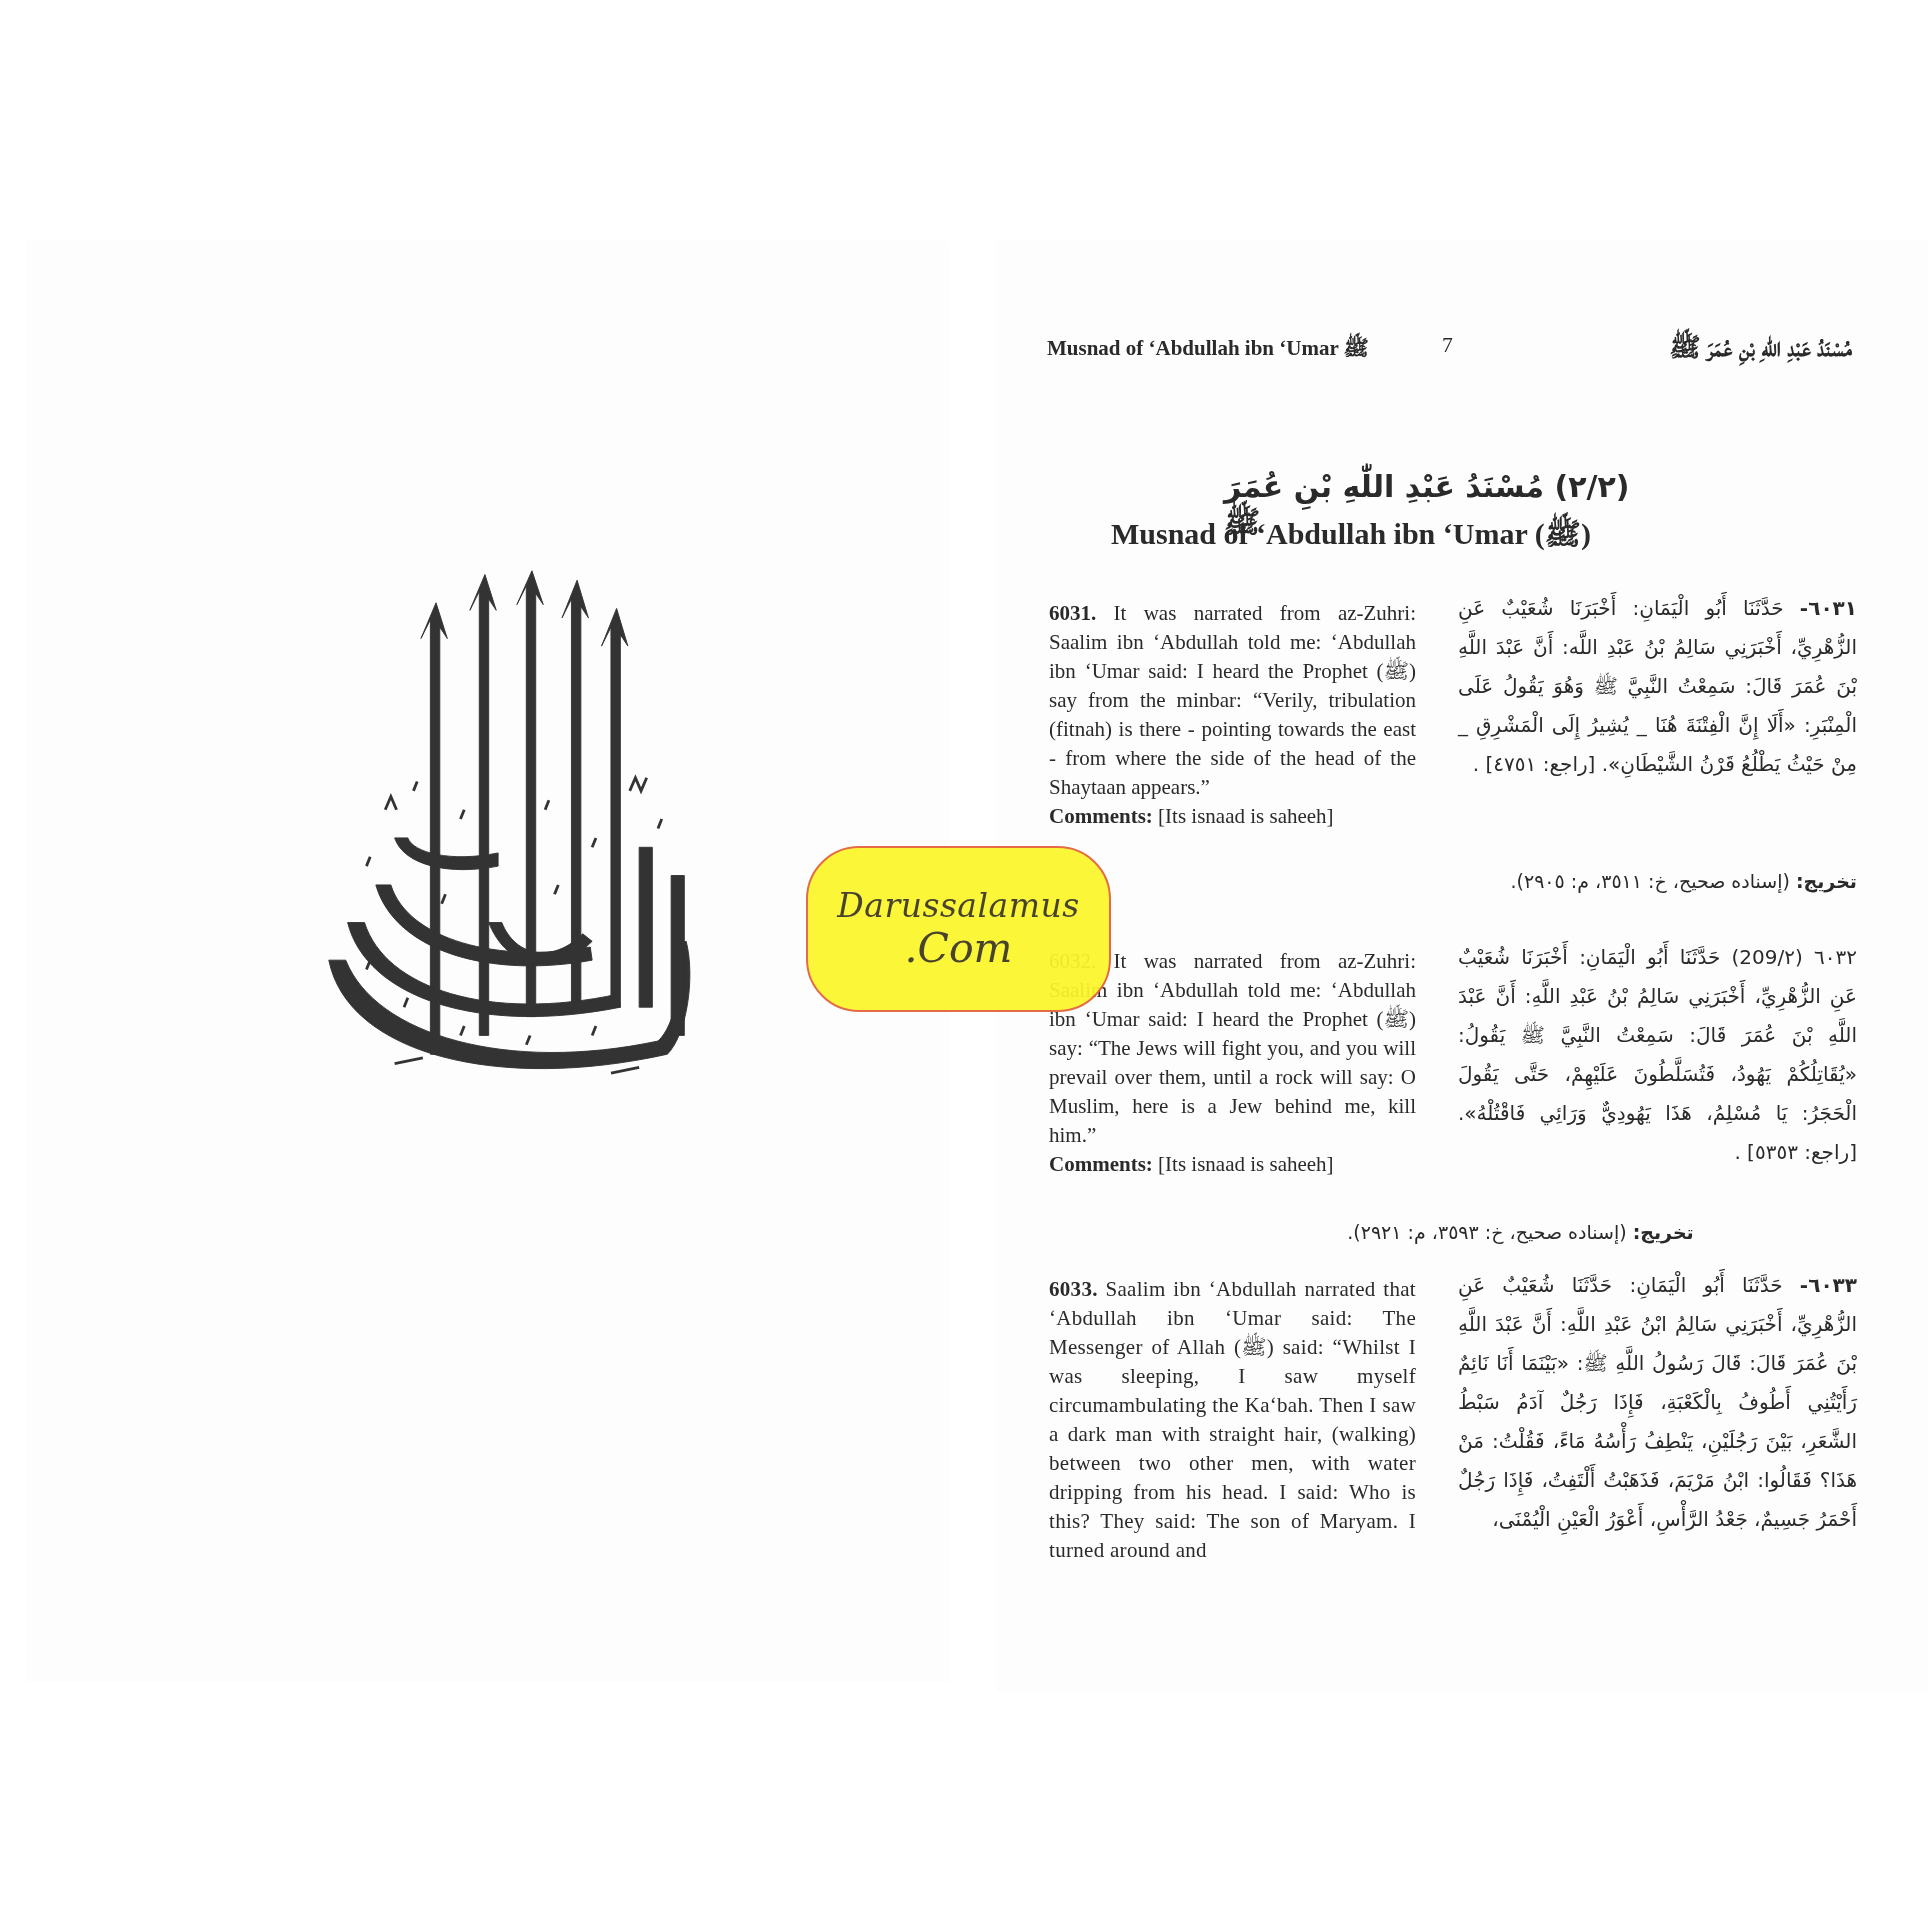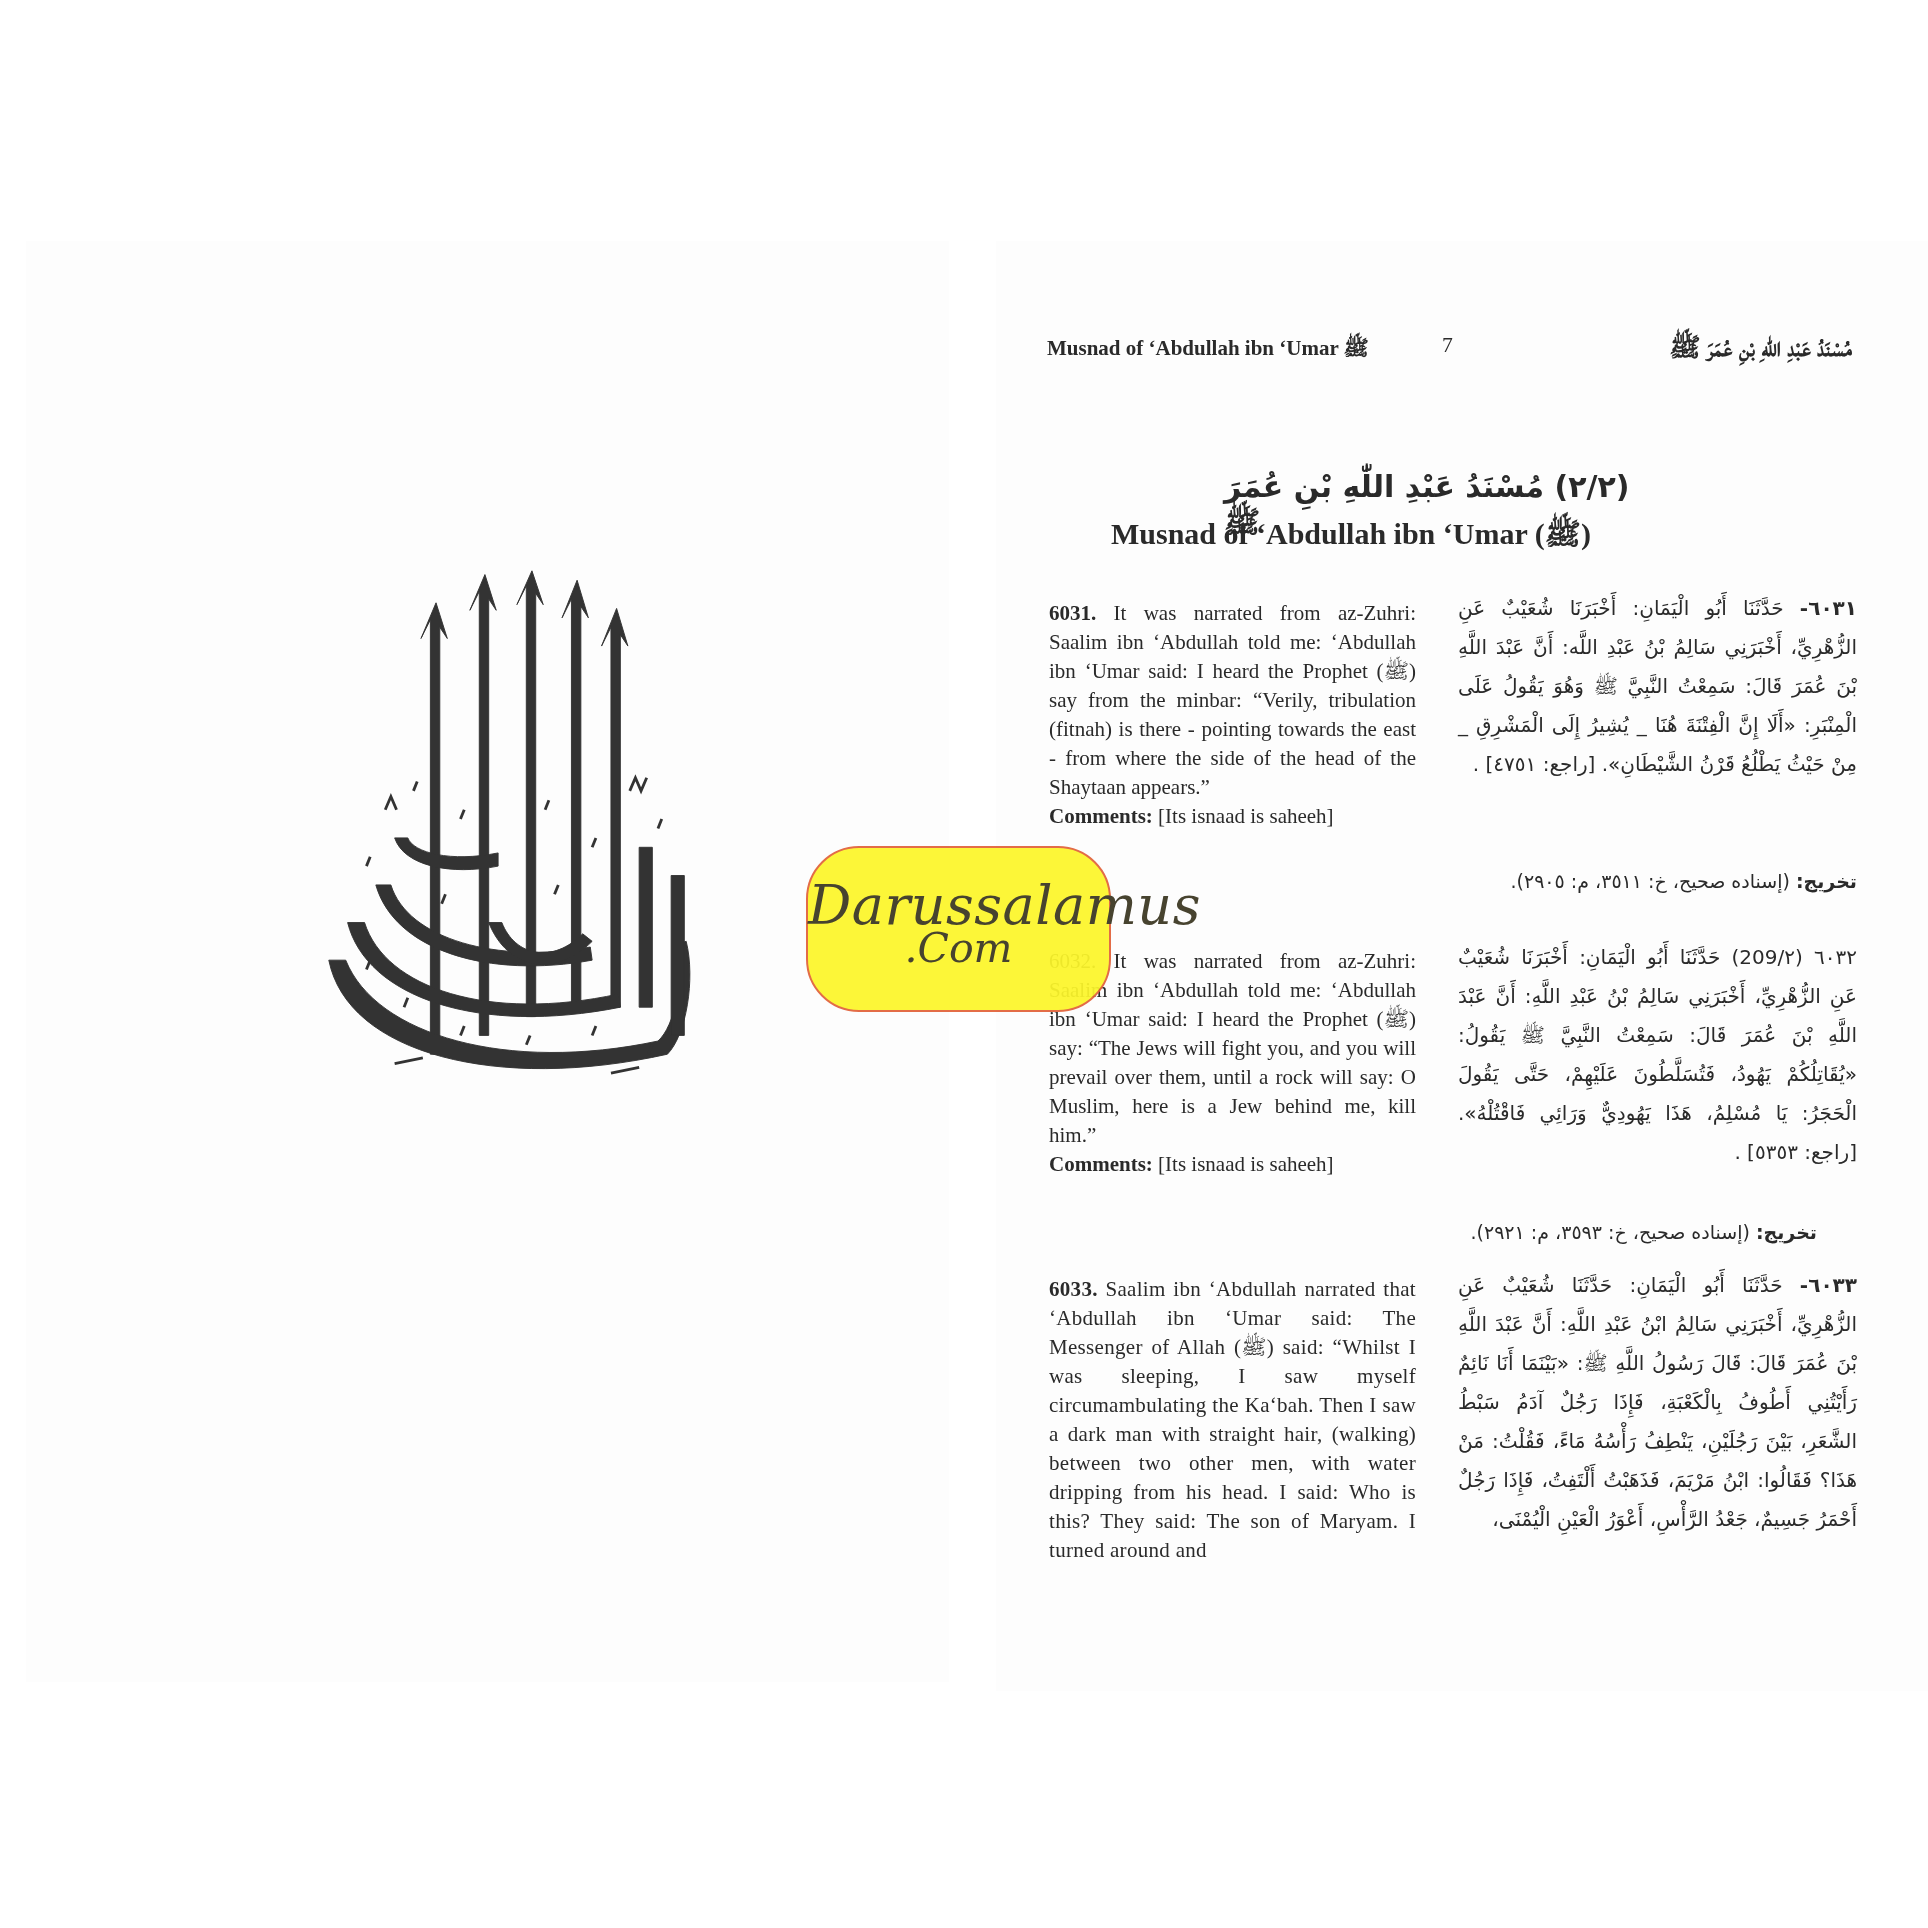--- a/index.html
+++ b/index.html
@@ -52,21 +52,21 @@
     font-size: 19px; line-height: 34px;
   }
   .takhrij .lbl { font-weight: bold; }
   
   .watermark {
     position: absolute; left: 806px; top: 846px; width: 305px; height: 166px;
     background: #fcf62a; border: 2.8px solid #e2623a; border-radius: 53px; box-sizing: border-box;
     opacity: 0.93; text-align: center; color: #3a3520;
     font-family: "DejaVu Serif", serif; font-style: italic;
   }
-  .wm-line1 { font-size: 54px; margin-top: 36px; line-height: 43px; letter-spacing: 0.5px; }
+  .wm-line1 { font-size: 33px; margin-top: 36px; line-height: 43px; letter-spacing: 0.5px; }
   .wm-line2 { font-size: 41px; line-height: 43px; }
 </style>
 </head>
 <body>
 
 <div class="page-left">
   <svg class="calligraphy" style="left:284px; top:324px;" viewBox="0 0 420 560">
     <g fill="#333" stroke="#333">
 
       <path d="M128 520 L128 58 L118 78 L134 40 L146 78 L138 66 L138 520 Z"></path>
@@ -134,21 +134,21 @@
 
 <div class="hadith-en" style="top:947px;">
   <span class="num" style="font-weight:normal;">6032.</span>
   <span>It was narrated from az-Zuhri: Saalim ibn ‘Abdullah told me: ‘Abdullah ibn ‘Umar said: I heard the Prophet (ﷺ) say: “The Jews will fight you, and you will prevail over them, until a rock will say: O Muslim, here is a Jew behind me, kill him.”</span>
   <span class="cmt"><span class="cmt-label">Comments:</span> <span>[Its isnaad is saheeh]</span></span>
 </div>
 <div class="hadith-ar" style="top:938px;">
   <span class="num" style="font-weight:normal;">٦٠٣٢ (٢/209)</span>
   <span>حَدَّثَنَا أَبُو الْيَمَانِ: أَخْبَرَنَا شُعَيْبٌ عَنِ الزُّهْرِيِّ، أَخْبَرَنِي سَالِمُ بْنُ عَبْدِ اللَّهِ: أَنَّ عَبْدَ اللَّهِ بْنَ عُمَرَ قَالَ: سَمِعْتُ النَّبِيَّ ﷺ يَقُولُ: «يُقَاتِلُكُمْ يَهُودُ، فَتُسَلَّطُونَ عَلَيْهِمْ، حَتَّى يَقُولَ الْحَجَرُ: يَا مُسْلِمُ، هَذَا يَهُودِيٌّ وَرَائِي فَاقْتُلْهُ». [راجع: ٥٣٥٣] .</span>
 </div>
-<div class="takhrij" style="left:1224px; top:1215px; width:593px;">
+<div class="takhrij" style="left:1224px; top:1215px; width:593px;text-align:center;">
   <span class="lbl">تخريج:</span>
   <span>(إسناده صحيح، خ: ٣٥٩٣، م: ٢٩٢١).</span>
 </div>
 
 <div class="hadith-en" style="top:1275px; letter-spacing:0.3px;">
   <span class="num">6033.</span>
   <span>Saalim ibn ‘Abdullah narrated that ‘Abdullah ibn ‘Umar said: The Messenger of Allah (ﷺ) said: “Whilst I was sleeping, I saw myself circumambulating the Ka‘bah. Then I saw a dark man with straight hair, (walking) between two other men, with water dripping from his head. I said: Who is this? They said: The son of Maryam. I turned around and</span>
 </div>
 <div class="hadith-ar" style="top:1266px;">
   <span class="num">٦٠٣٣-</span>

